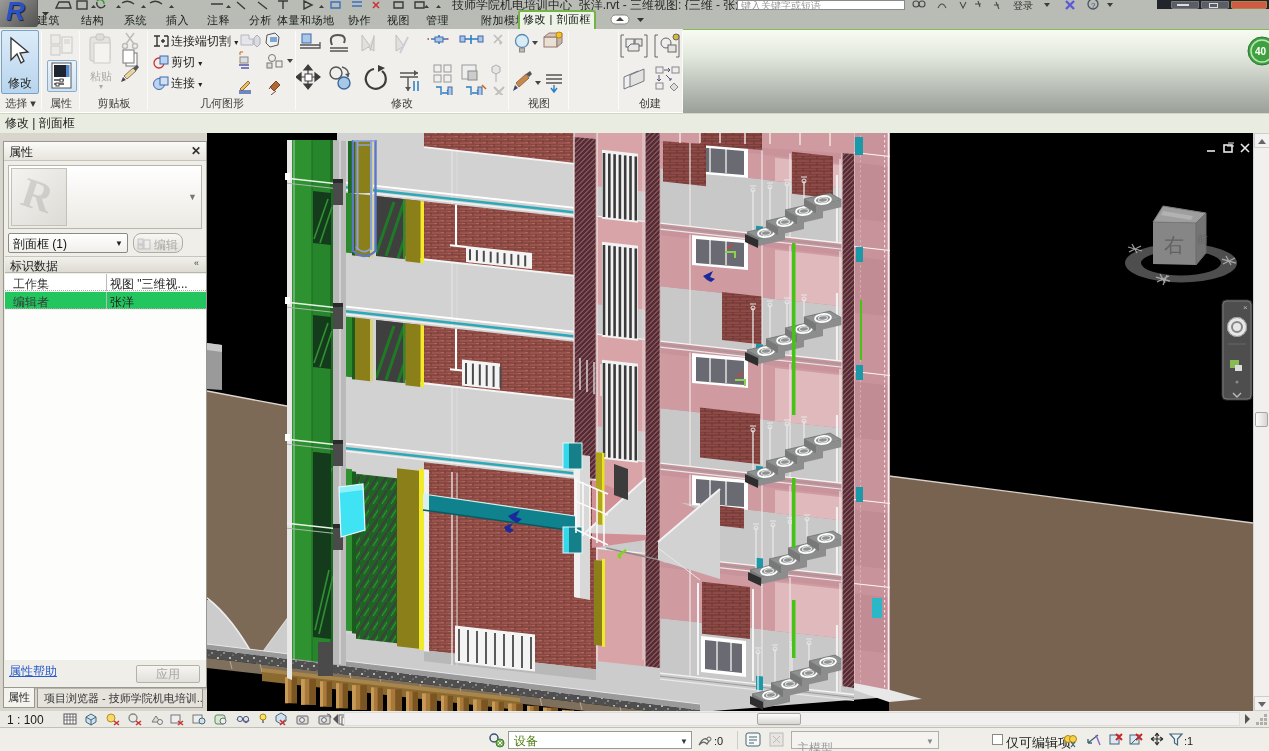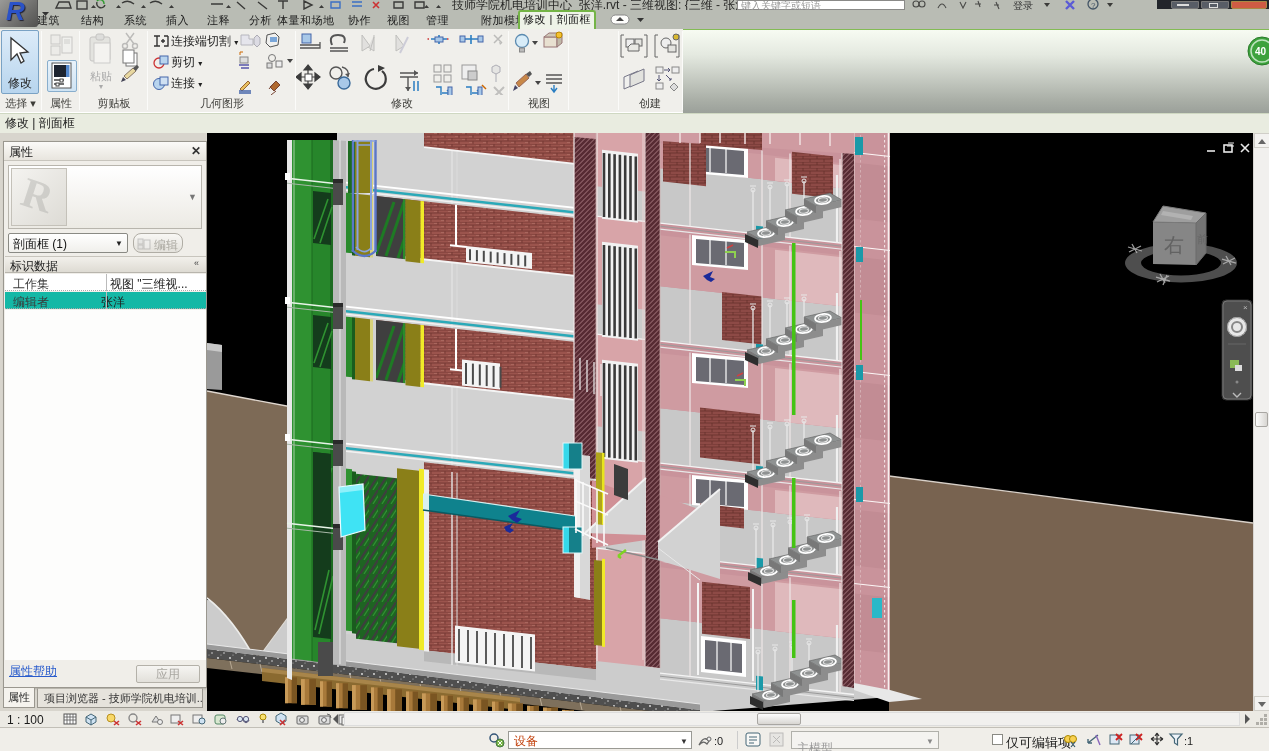--- a/index.html
+++ b/index.html
@@ -367,23 +367,23 @@
     </div>
 
     <div style="position:absolute;left:1px;top:114px;width:201px;height:17px;background:linear-gradient(#f2f0eb,#dedbd3);border-top:1px solid #c8c5bd;border-bottom:1px solid #b8b5ad;font-size:12px;color:#1a1a1a;padding:1px 0 0 5px">标识数据</div>
     <div style="position:absolute;right:7px;top:116px;font-size:9px;color:#444">«</div>
 
     <div style="position:absolute;left:1px;top:132px;width:201px;height:17px;background:#fff;border-bottom:1px dotted #aaa">
       <span style="position:absolute;left:8px;top:2px;font-size:12px;color:#3a3a3a">工作集</span>
       <span style="position:absolute;left:105px;top:2px;font-size:12px;color:#222">视图 "三维视...</span>
       <div style="position:absolute;left:101px;top:0;width:1px;height:17px;background:#bbb"></div>
     </div>
-    <div style="position:absolute;left:1px;top:150px;width:201px;height:17px;background:#14b8a6;border-bottom:1px dotted #aaa">
+    <div style="position:absolute;left:1px;top:150px;width:201px;height:17px;background:#22c55e;border-bottom:1px dotted #aaa">
       <span style="position:absolute;left:8px;top:2px;font-size:12px;color:#3a3a3a">编辑者</span>
-      <span style="position:absolute;left:96px;top:2px;font-size:12px;color:#222">张洋</span>
+      <span style="position:absolute;left:105px;top:2px;font-size:12px;color:#222">张洋</span>
       <div style="position:absolute;left:101px;top:0;width:1px;height:17px;background:#bbb"></div>
     </div>
     <div style="position:absolute;left:1px;top:168px;width:201px;height:350px;background:#fdfdfc"></div>
 
     <div style="position:absolute;left:5px;bottom:7px;font-size:12px;color:#2a5ccc;text-decoration:underline">属性帮助</div>
     <div style="position:absolute;right:6px;bottom:4px;width:64px;height:18px;background:linear-gradient(#f6f5f2,#e2e0da);border:1px solid #b4b1a9;border-radius:2px;text-align:center;font-size:12px;color:#a8a6a0;line-height:17px">应用</div>
   </div>
 
   <div style="position:absolute;left:3px;top:555px;width:32px;height:20px;background:#f5f3ee;border:1px solid #9a978f;border-top:none;font-size:11px;color:#222;text-align:center;line-height:18px">属性</div>
   <div style="position:absolute;left:37px;top:555px;width:166px;height:20px;background:#e6e3dc;border:1px solid #9a978f;border-top:1px solid #b8b5ad;font-size:11px;color:#333;padding:2px 0 0 6px;white-space:nowrap;overflow:hidden">项目浏览器 - 技师学院机电培训...</div>
@@ -1167,21 +1167,21 @@
         <rect x="9" y="9" width="3" height="3"></rect>
       </g>
     </svg>
 </div>
 <div class="abs" id="statusbar">
   <svg width="20" height="20" style="position:absolute;left:487px;top:3px">
       <circle cx="7" cy="7" r="4" fill="none" stroke="#357" stroke-width="1.5"></circle>
       <circle cx="13" cy="12" r="4" fill="#7ab648" stroke="#474"></circle>
       <path d="M11 10 l4 4 m0 -4 l-4 4" stroke="#fff"></path>
     </svg>
-  <div style="position:absolute;left:508px;top:3px;width:184px;height:18px;background:#fff;border:1px solid #9a9a94;font-size:12px;color:#c2410c;padding:1px 0 0 5px">设备</div>
+  <div style="position:absolute;left:508px;top:3px;width:184px;height:18px;background:#fff;border:1px solid #9a9a94;font-size:12px;color:#4d7c0f;padding:1px 0 0 5px">设备</div>
   <div style="position:absolute;left:680px;top:9px;font-size:8px;color:#333">▼</div>
   <svg width="34" height="20" style="position:absolute;left:696px;top:3px">
       <path d="M3 14 q5 -10 10 -4 l-2 3 q-4 -4 -8 1 z" fill="none" stroke="#666" stroke-width="1.3"></path>
       <circle cx="13" cy="8" r="2" fill="#eee" stroke="#666"></circle>
       <text x="18" y="14" font-size="11" fill="#222">:0</text>
     </svg>
   <div style="position:absolute;left:737px;top:3px;width:1px;height:18px;background:#ccc"></div>
   <svg width="22" height="20" style="position:absolute;left:744px;top:3px">
       <rect x="2" y="2" width="14" height="13" rx="2" fill="#f8f8f6" stroke="#467"></rect>
       <path d="M5 6 h8 M5 9 h8 M5 12 h5" stroke="#467"></path>

